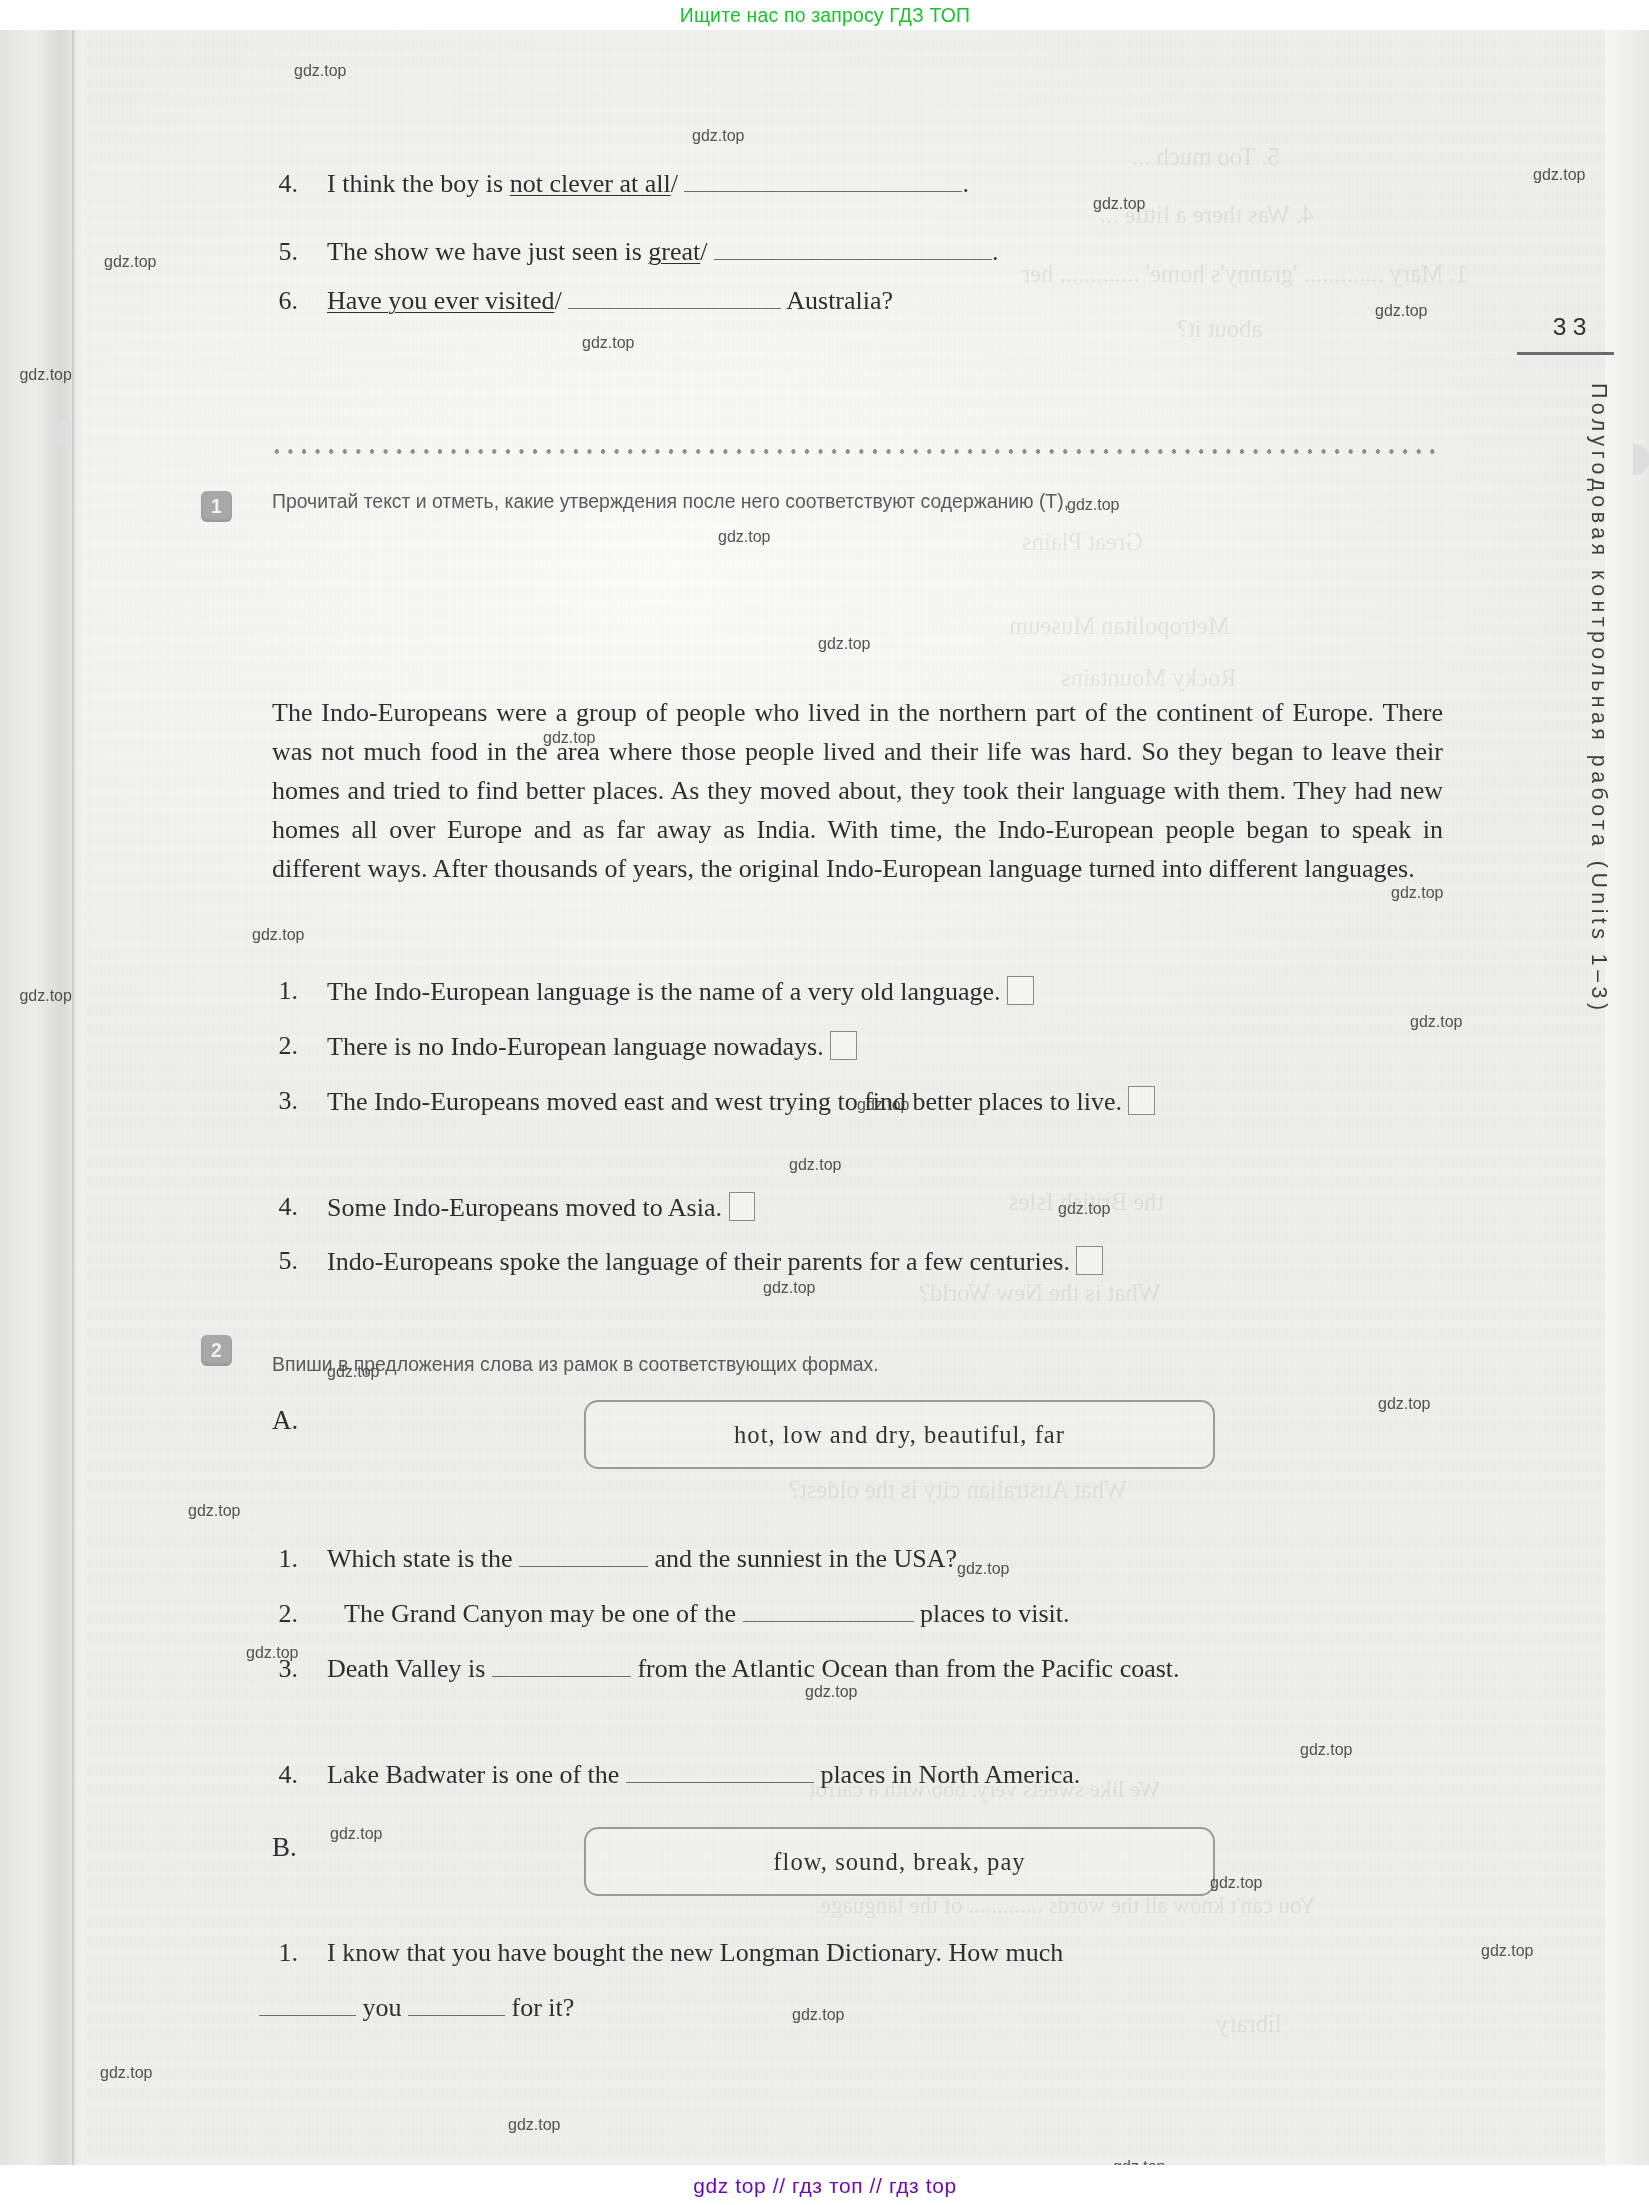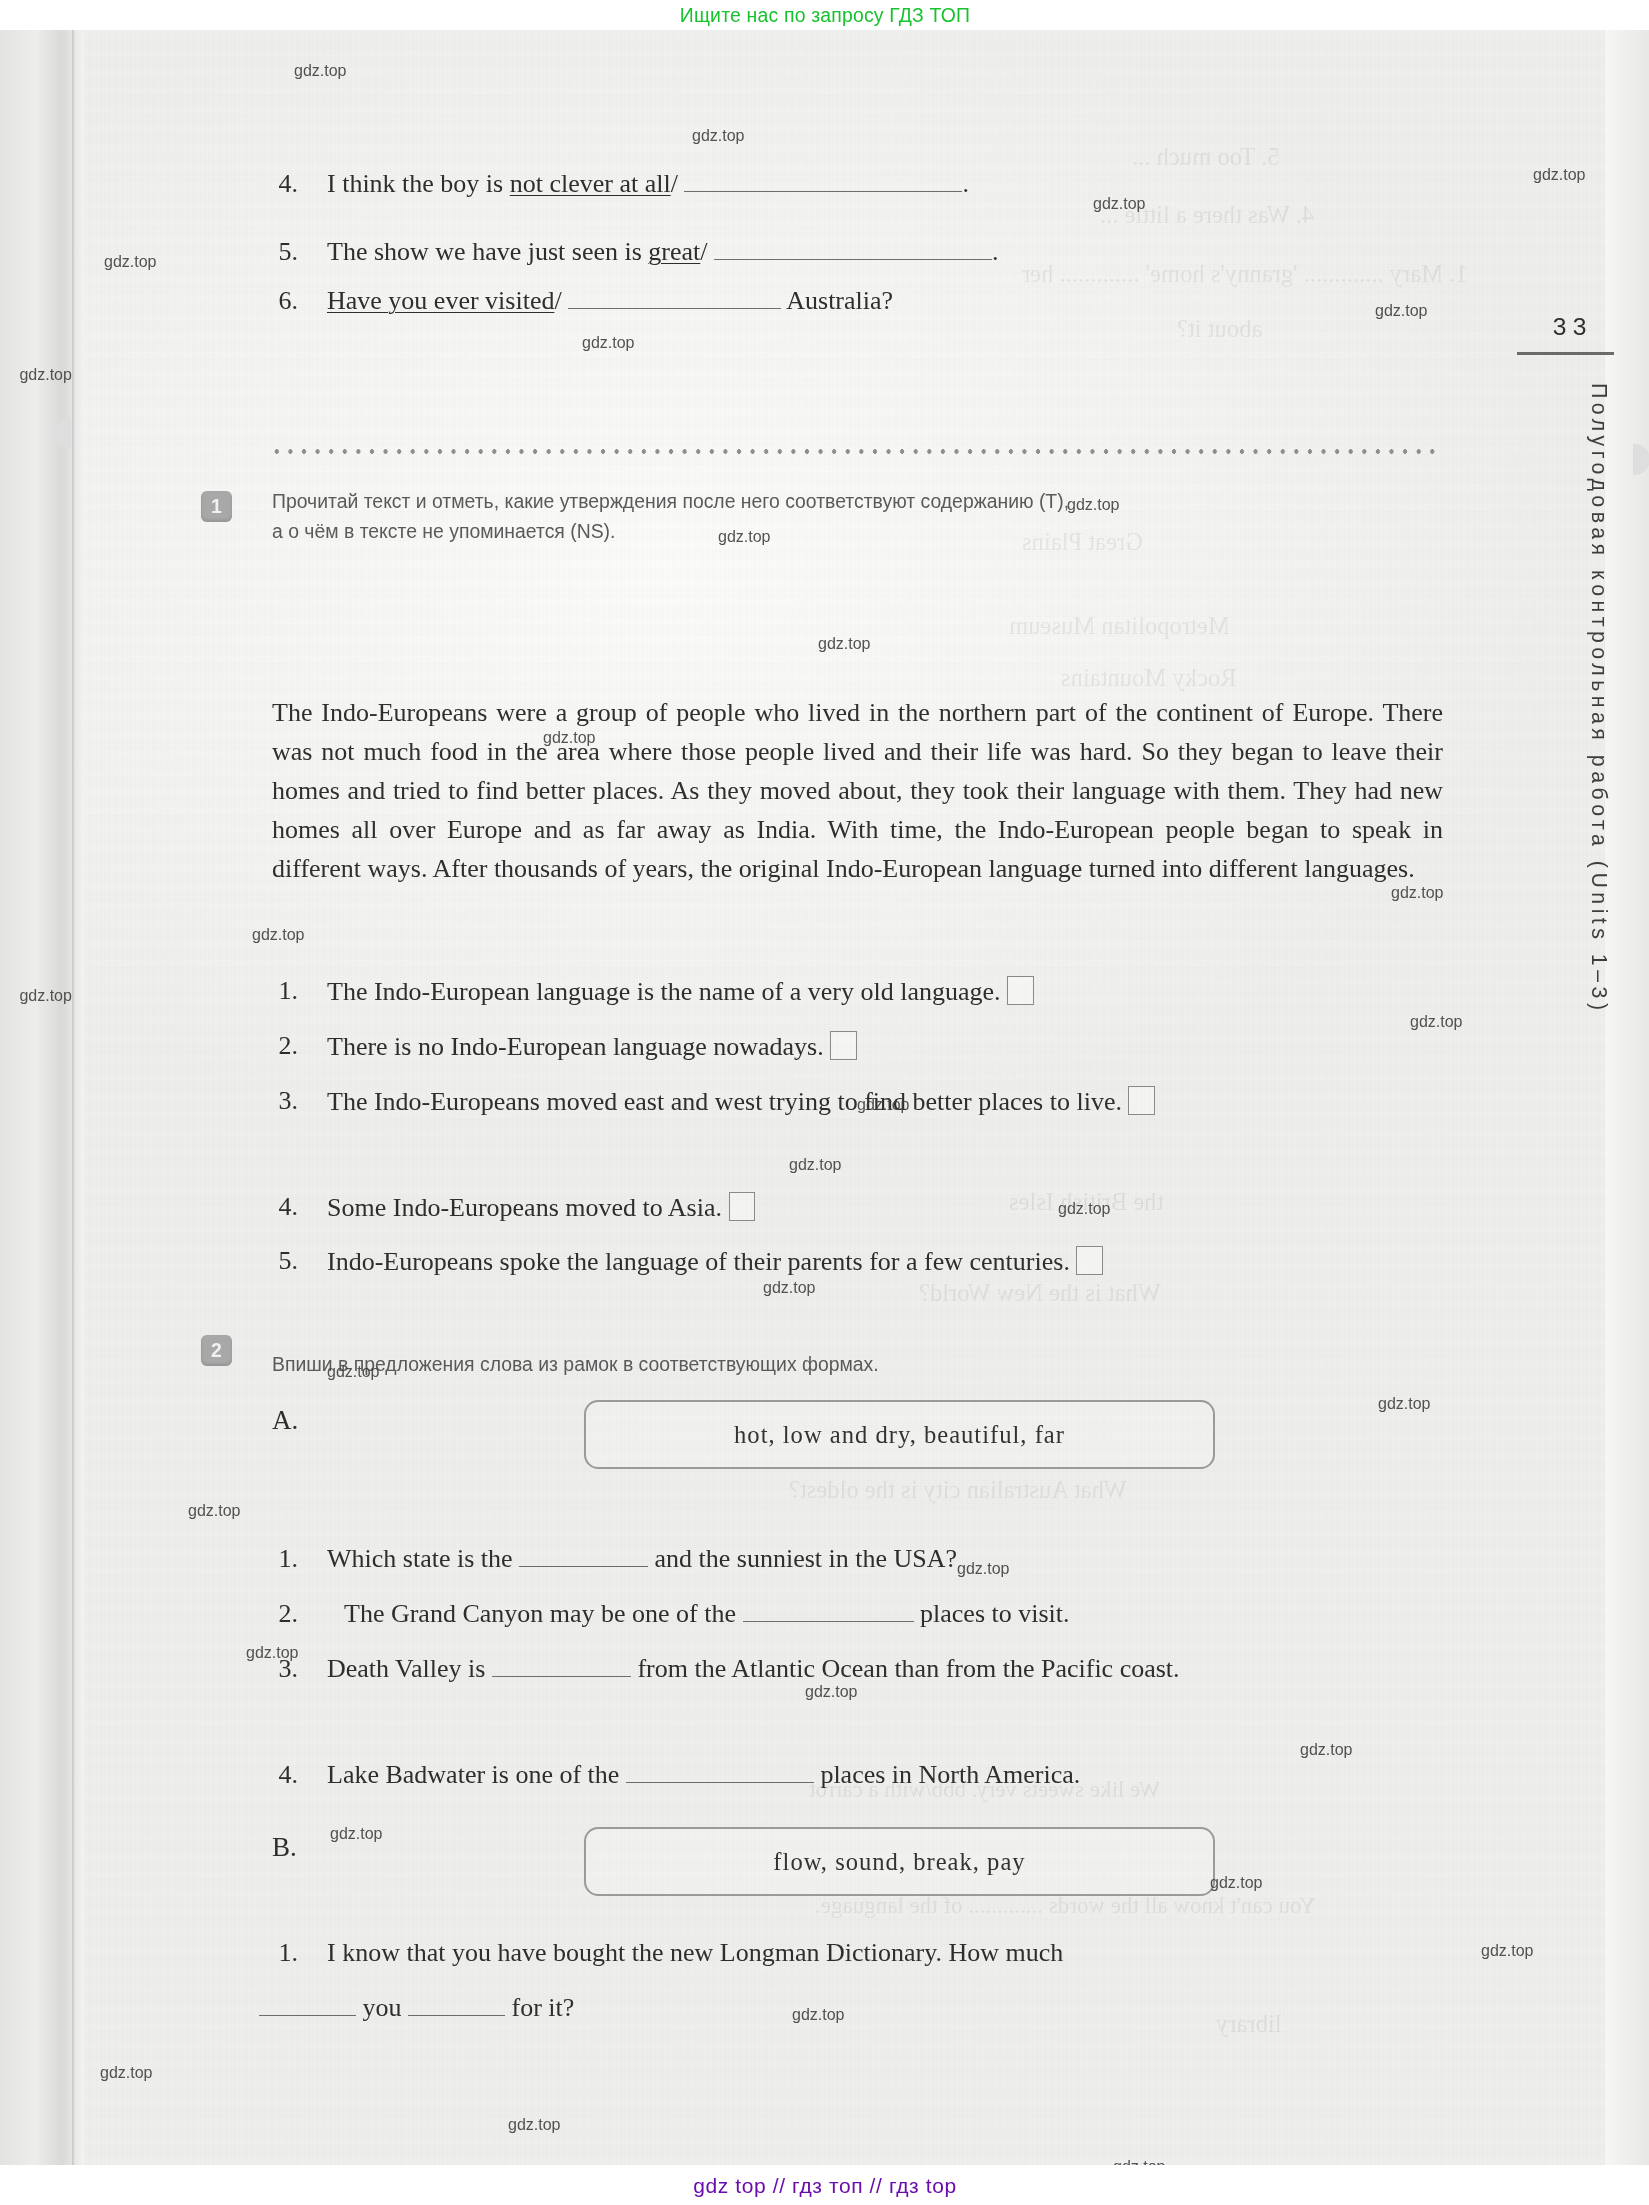--- a/index.html
+++ b/index.html
@@ -313,21 +313,20 @@
         <span class="u-sol">Have you ever visited</span><span>/</span>
         <span class="blank" style="width:213px;"></span><span> Australia?</span>
       </div>
     </div>
 
     <div id="dotrule"></div>
 
     <div class="task-badge" style="left:201px; top:461px;">1</div>
     <div class="task-text" style="left:272px; top:456px; width:1184px;">
       <div>Прочитай текст и отметь, какие утверждения после него соответствуют содержанию (T),</div>
-      <div>а о чём в тексте не упоминается (NS).</div>
     </div>
 
     <div class="passage" style="top:663px;">
       <p>The Indo-Europeans were a group of people who lived in the northern part of the continent of Europe. There was not much food in the area where those people lived and their life was hard. So they began to leave their homes and tried to find better places. As they moved about, they took their language with them. They had new homes all over Europe and as far away as India. With time, the Indo-European people began to speak in different ways. After thousands of years, the original Indo-European language turned into different languages.</p>
     </div>
 
     <div>
       <div class="ex-num" style="left:259px; top:946px;">1.</div>
       <div class="ex-line" style="left:327px; top:946px;">
         <span>The Indo-European language is the name of a very old language.</span><span class="chk"></span>

